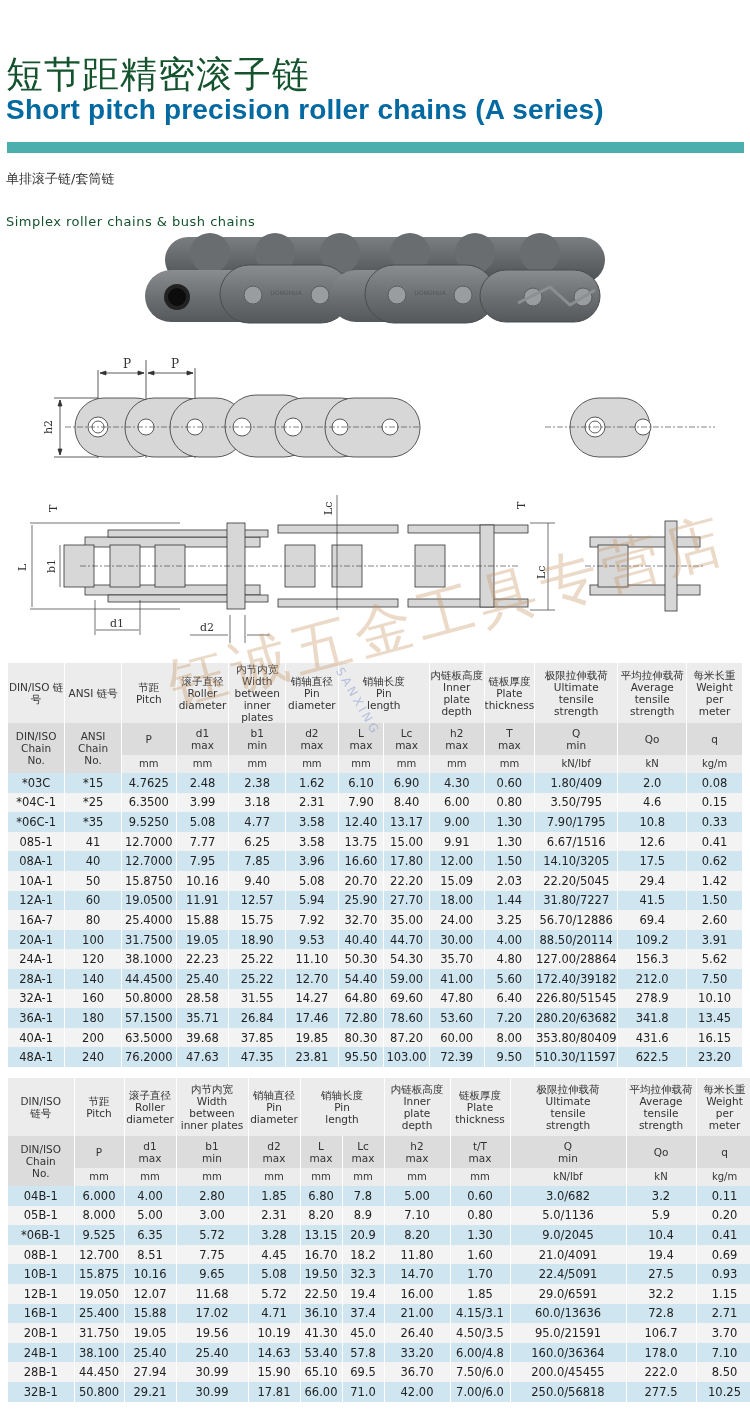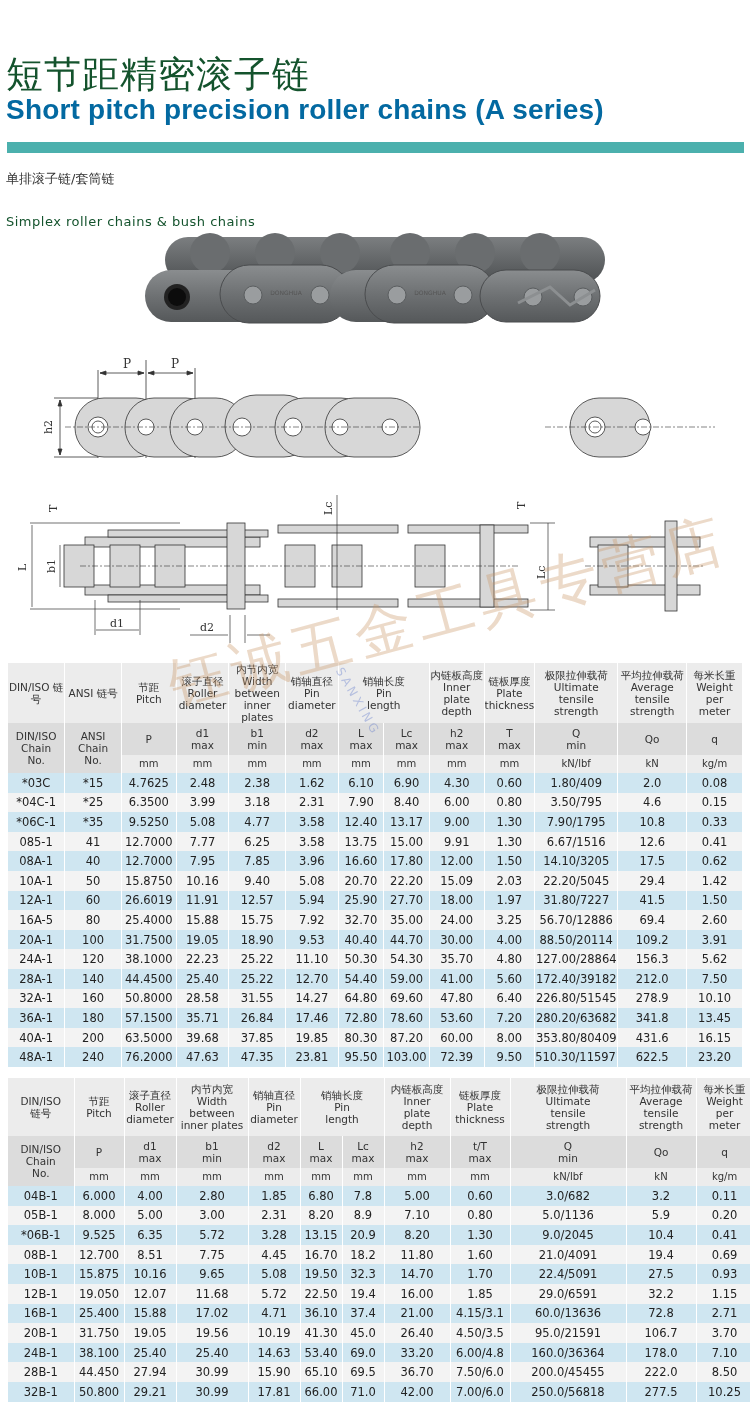--- a/index.html
+++ b/index.html
@@ -370,34 +370,34 @@
         <td>22.20</td>
         <td>15.09</td>
         <td>2.03</td>
         <td>22.20/5045</td>
         <td>29.4</td>
         <td>1.42</td>
       </tr>
       <tr>
         <td>12A-1</td>
         <td>60</td>
-        <td>26.6019</td>
+        <td>19.0500</td>
         <td>11.91</td>
         <td>12.57</td>
         <td>5.94</td>
         <td>25.90</td>
         <td>27.70</td>
         <td>18.00</td>
-        <td>1.97</td>
+        <td>1.44</td>
         <td>31.80/7227</td>
         <td>41.5</td>
         <td>1.50</td>
       </tr>
       <tr>
-        <td>16A-5</td>
+        <td>16A-7</td>
         <td>80</td>
         <td>25.4000</td>
         <td>15.88</td>
         <td>15.75</td>
         <td>7.92</td>
         <td>32.70</td>
         <td>35.00</td>
         <td>24.00</td>
         <td>3.25</td>
         <td>56.70/12886</td>
@@ -717,21 +717,21 @@
         <td>106.7</td>
         <td>3.70</td>
       </tr>
       <tr>
         <td>24B-1</td>
         <td>38.100</td>
         <td>25.40</td>
         <td>25.40</td>
         <td>14.63</td>
         <td>53.40</td>
-        <td>69.0</td>
+        <td>57.8</td>
         <td>33.20</td>
         <td>6.00/4.8</td>
         <td>160.0/36364</td>
         <td>178.0</td>
         <td>7.10</td>
       </tr>
       <tr>
         <td>28B-1</td>
         <td>44.450</td>
         <td>27.94</td>

